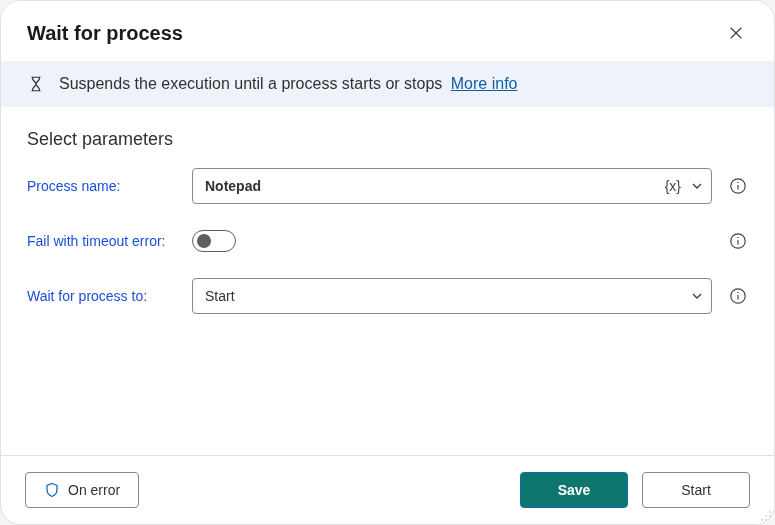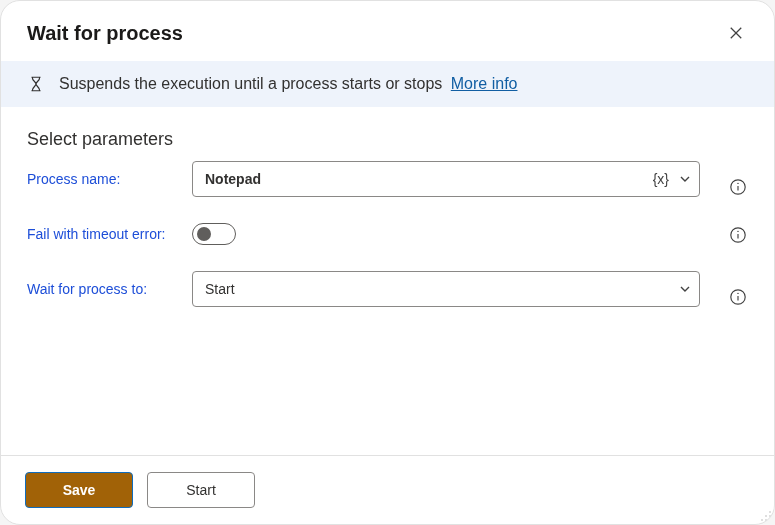--- a/index.html
+++ b/index.html
@@ -58,38 +58,38 @@
   }
   .body {
     padding: 22px 26px 10px 26px;
     flex: 1;
     overflow: auto;
   }
   .section-title {
     font-size: 18px;
     font-weight: 400;
     color: #323130;
-    margin-bottom: 11px;
+    margin-bottom: 18px;
   }
   .field-row {
     display: flex;
     align-items: center;
     margin-bottom: 26px;
   }
   .field-label {
     width: 165px;
     flex: none;
     font-size: 14px;
     color: #1d4ed8;
   }
   .field-ctrl {
     flex: 1;
     display: flex;
-    align-items: flex-end;
-    gap: 28px;
+    align-items: center;
+    gap: 16px;
   }
   .combo {
     flex: 1;
     height: 36px;
     border: 1px solid #8a8886;
     border-radius: 4px;
     display: flex;
     align-items: center;
     padding: 0 8px 0 12px;
     justify-content: space-between;
@@ -141,21 +141,21 @@
     cursor: pointer;
     padding: 0 18px;
     gap: 8px;
   }
   .btn-secondary {
     background: #fff;
     border: 1px solid #8a8886;
     color: #323130;
   }
   .btn-primary {
-    background: #a16207;
+    background: #0f766e;
     border: 1px solid #0f6cbd;
     color: #fff;
     font-weight: 600;
   }
   .footer-right { display:flex; gap: 14px; }
   .shield { width: 16px; height: 16px; }
   .resize-grip {
     position: absolute;
     right: 2px; bottom: 2px;
     width: 12px; height: 12px;
@@ -245,20 +245,26 @@
               <line x1="10" y1="9" x2="10" y2="14"></line>
               <circle cx="10" cy="6" r="0.8" fill="#424242" stroke="none"></circle>
           </svg>
         </div>
       </div>
     </div>
 
   </div>
 
   <div class="footer">
+    <div class="btn btn-secondary">
+      <svg class="shield" viewBox="0 0 16 16" fill="none" stroke="#0f6cbd" stroke-width="1.3">
+        <path d="M8 1.5l5 2v4c0 3.5-2.5 6-5 7-2.5-1-5-3.5-5-7v-4l5-2z"></path>
+      </svg>
+      <span>On error</span>
+    </div>
     <div class="footer-right">
       <div class="btn btn-primary">
         <span>Save</span>
       </div>
       <div class="btn btn-secondary">
         <span>Start</span>
       </div>
     </div>
   </div>
 

